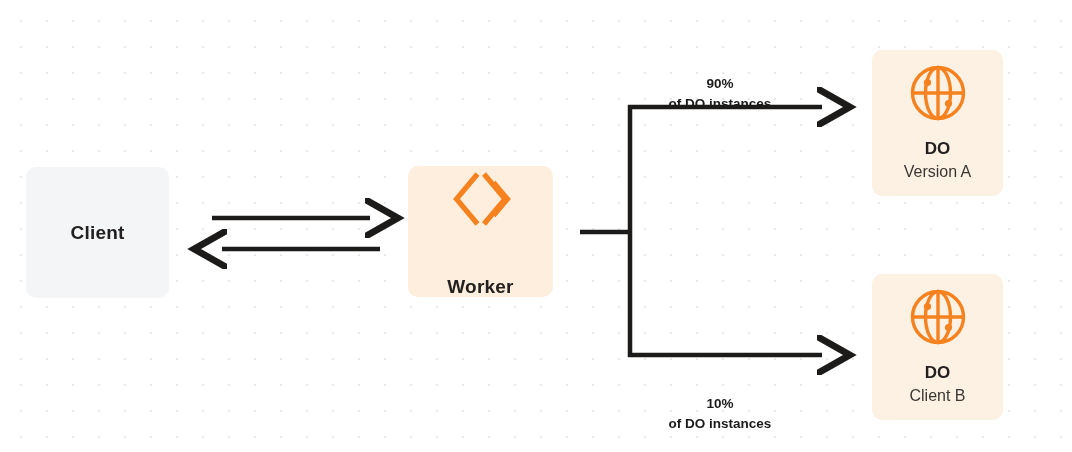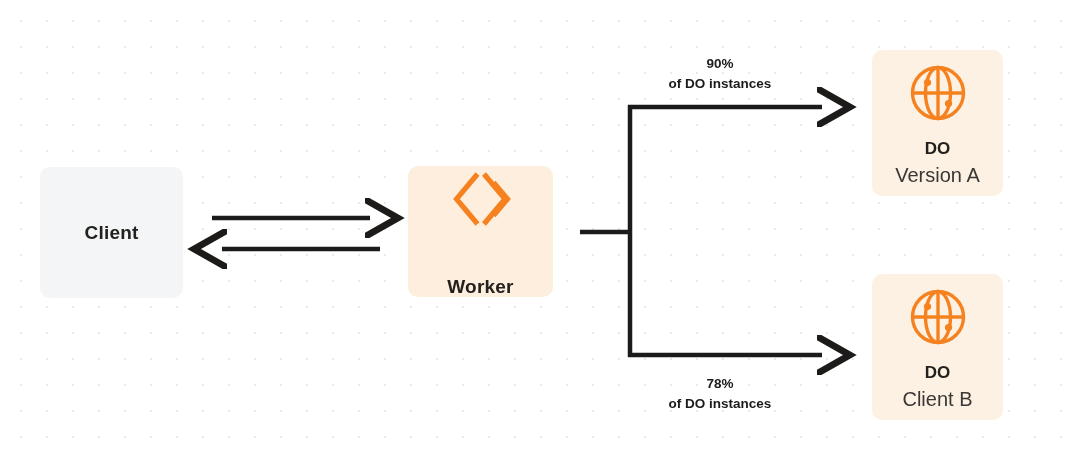--- a/index.html
+++ b/index.html
@@ -24,21 +24,21 @@
     box-sizing: border-box;
     border-radius: 10px;
     display: flex;
     flex-direction: column;
     align-items: center;
     justify-content: center;
   }
 
   
   #client-node {
-    left: 40px;
+    left: 26px;
     top: 167px;
     width: 143px;
     height: 131px;
     background: #f4f5f7;
     align-items: center;
   }
   #client-node .node-title {
     font-size: 19px;
     font-weight: bold;
     color: #23211f;
@@ -79,35 +79,36 @@
   .do-node .icon-wrap {
     margin-bottom: 12px;
   }
   .do-node .node-title {
     font-size: 17px;
     font-weight: bold;
     color: #23211f;
     line-height: 1.35;
   }
   .do-node .node-subtitle {
-    font-size: 20px;
+    font-size: 16px;
     font-weight: normal;
     color: #3a3735;
     line-height: 1.4;
   }
 
   
   .edge-label {
     position: absolute;
     text-align: center;
     font-size: 13.5px;
     font-weight: bold;
     color: #1d1b1a;
     line-height: 1.45;
     white-space: nowrap;
+    margin-top: 20px;
   }
   #label-top {
     left: 620px;
     top: 54px;
     width: 200px;
   }
   #label-bottom {
     left: 620px;
     top: 374px;
     width: 200px;
@@ -212,17 +213,17 @@
     <div class="node-title">DO</div>
     <div class="node-subtitle">Client B</div>
   </div>
 
   <div class="edge-label" id="label-top">
     <div>90%</div>
     <div>of DO instances</div>
   </div>
 
   <div class="edge-label" id="label-bottom">
-    <div>78%</div>
+    <div>10%</div>
     <div>of DO instances</div>
   </div>
 
 </div>
 
 </body></html>

